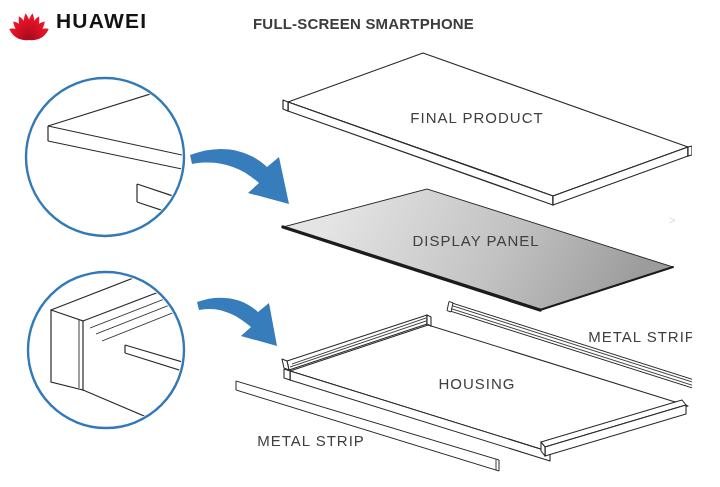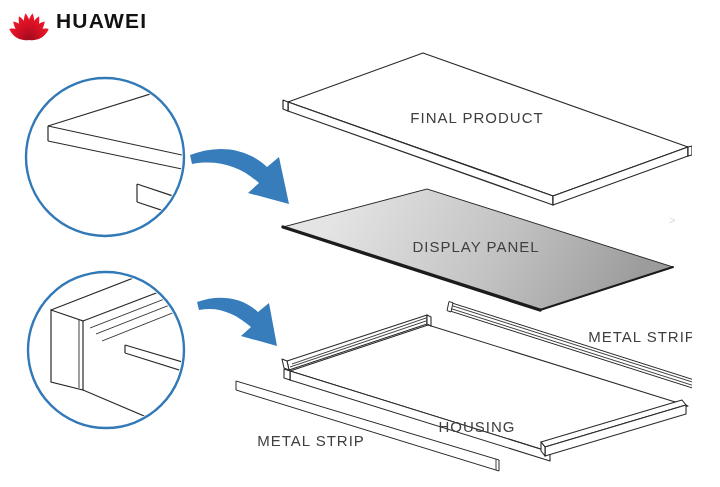--- a/index.html
+++ b/index.html
@@ -14,22 +14,22 @@
   }
   .page-title{
     position:absolute;left:253px;top:15px;font-size:15px;font-weight:bold;
     color:#3d3d3d;letter-spacing:0.2px;white-space:nowrap;
   }
   .part-label{
     position:absolute;transform:translate(-50%,-50%);
     font-size:15px;color:#404040;letter-spacing:1px;white-space:nowrap;
   }
   .lbl-final{left:477px;top:117px;}
-  .lbl-display{left:476px;top:246px;}
-  .lbl-housing{left:477px;top:383px;margin-top:43px;}
+  .lbl-display{left:476px;top:240px;}
+  .lbl-housing{left:477px;top:383px;}
   .lbl-strip-right{left:642px;top:336px;}
   .lbl-strip-bottom{left:311px;top:440px;}
   .artifact-mark{
     position:absolute;left:669px;top:214px;font-size:11px;color:#d9d9d9;
   }
   .logo-svg{position:absolute;left:6px;top:5px;}
 </style>
 </head>
 <body>
 
@@ -49,20 +49,21 @@
       <path transform="translate(23,35) scale(0.8,1) rotate(-28)" fill="url(#hred)" d="M0,0 C-5,-8 -6,-19 0,-27 C6,-19 5,-8 0,0 Z"></path>
       <path transform="translate(23,35) scale(0.8,1) rotate(-9.5)" fill="url(#hred)" d="M0,0 C-5,-8 -6,-19 0,-27 C6,-19 5,-8 0,0 Z"></path>
       <path transform="translate(23,35) scale(0.8,1) rotate(9.5)" fill="url(#hred)" d="M0,0 C-5,-8 -6,-19 0,-27 C6,-19 5,-8 0,0 Z"></path>
       <path transform="translate(23,35) scale(0.8,1) rotate(28)" fill="url(#hred)" d="M0,0 C-5,-8 -6,-19 0,-27 C6,-19 5,-8 0,0 Z"></path>
       <path transform="translate(23,35) scale(0.8,1) rotate(47)" fill="url(#hred)" d="M0,0 C-5,-8 -6,-19 0,-27 C6,-19 5,-8 0,0 Z"></path>
       <path transform="translate(23,35) scale(0.8,1) rotate(66)" fill="url(#hred)" d="M0,0 C-5,-8 -6,-19 0,-27 C6,-19 5,-8 0,0 Z"></path>
     </g>
   </svg>
 
   <div class="brand-name">HUAWEI</div>
+  <div class="page-title">FULL-SCREEN SMARTPHONE</div>
 
   <svg class="diagram-svg" viewBox="0 0 720 487">
     <defs>
       <linearGradient id="panelGrad" gradientUnits="userSpaceOnUse" x1="350" y1="180" x2="620" y2="315">
         <stop offset="0" stop-color="#e4e4e4"></stop>
         <stop offset="0.55" stop-color="#c2c2c2"></stop>
         <stop offset="1" stop-color="#9c9c9c"></stop>
       </linearGradient>
       <clipPath id="clipC1">
           <circle cx="105" cy="157" r="77"></circle>

